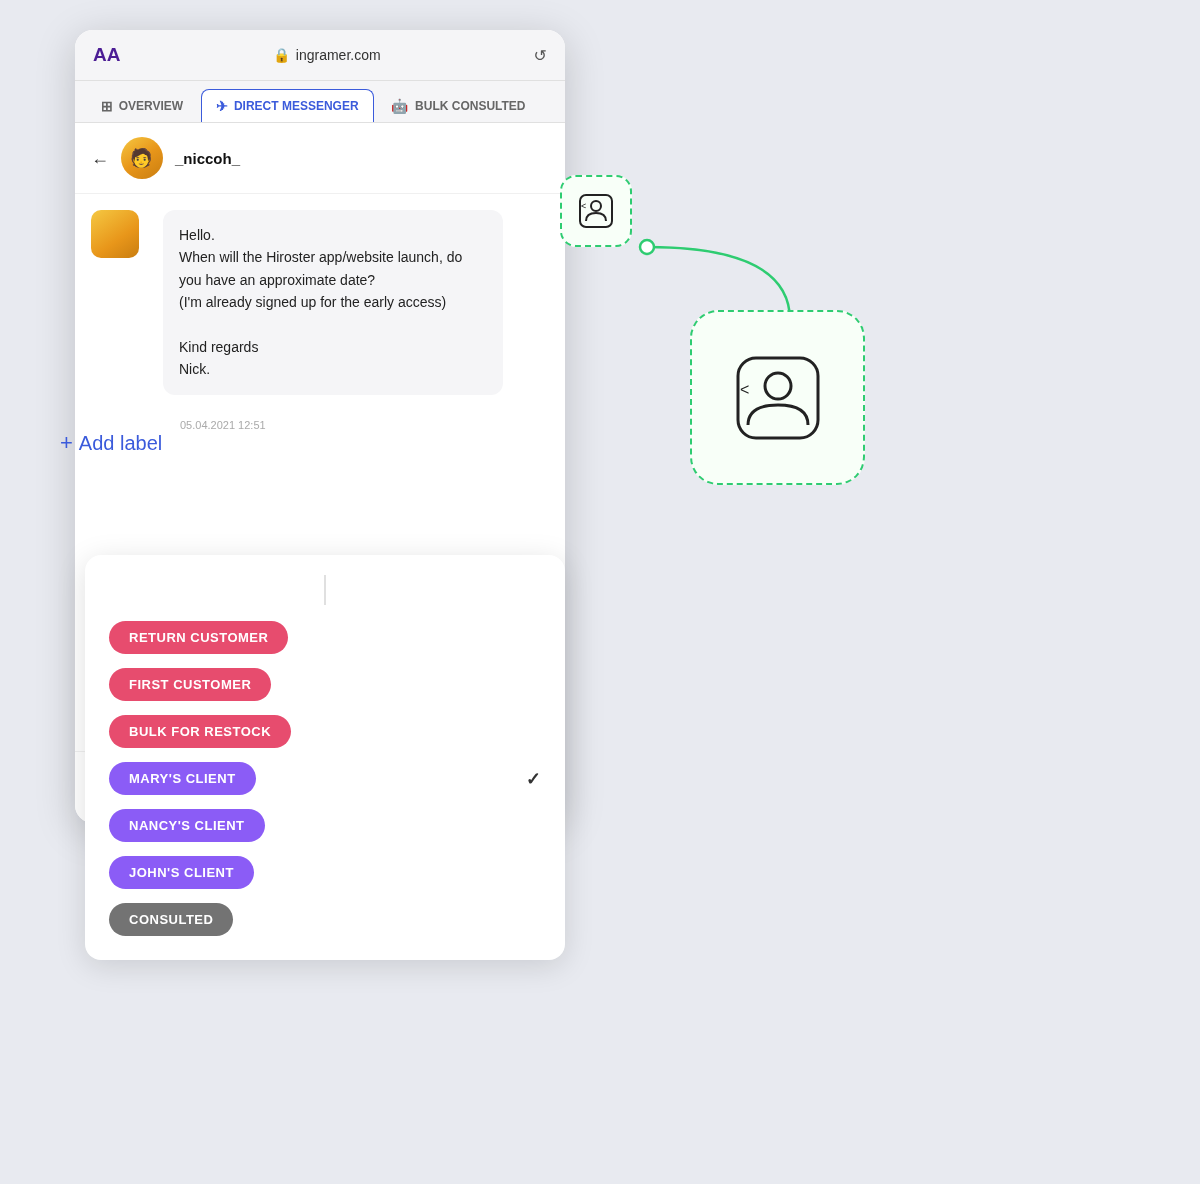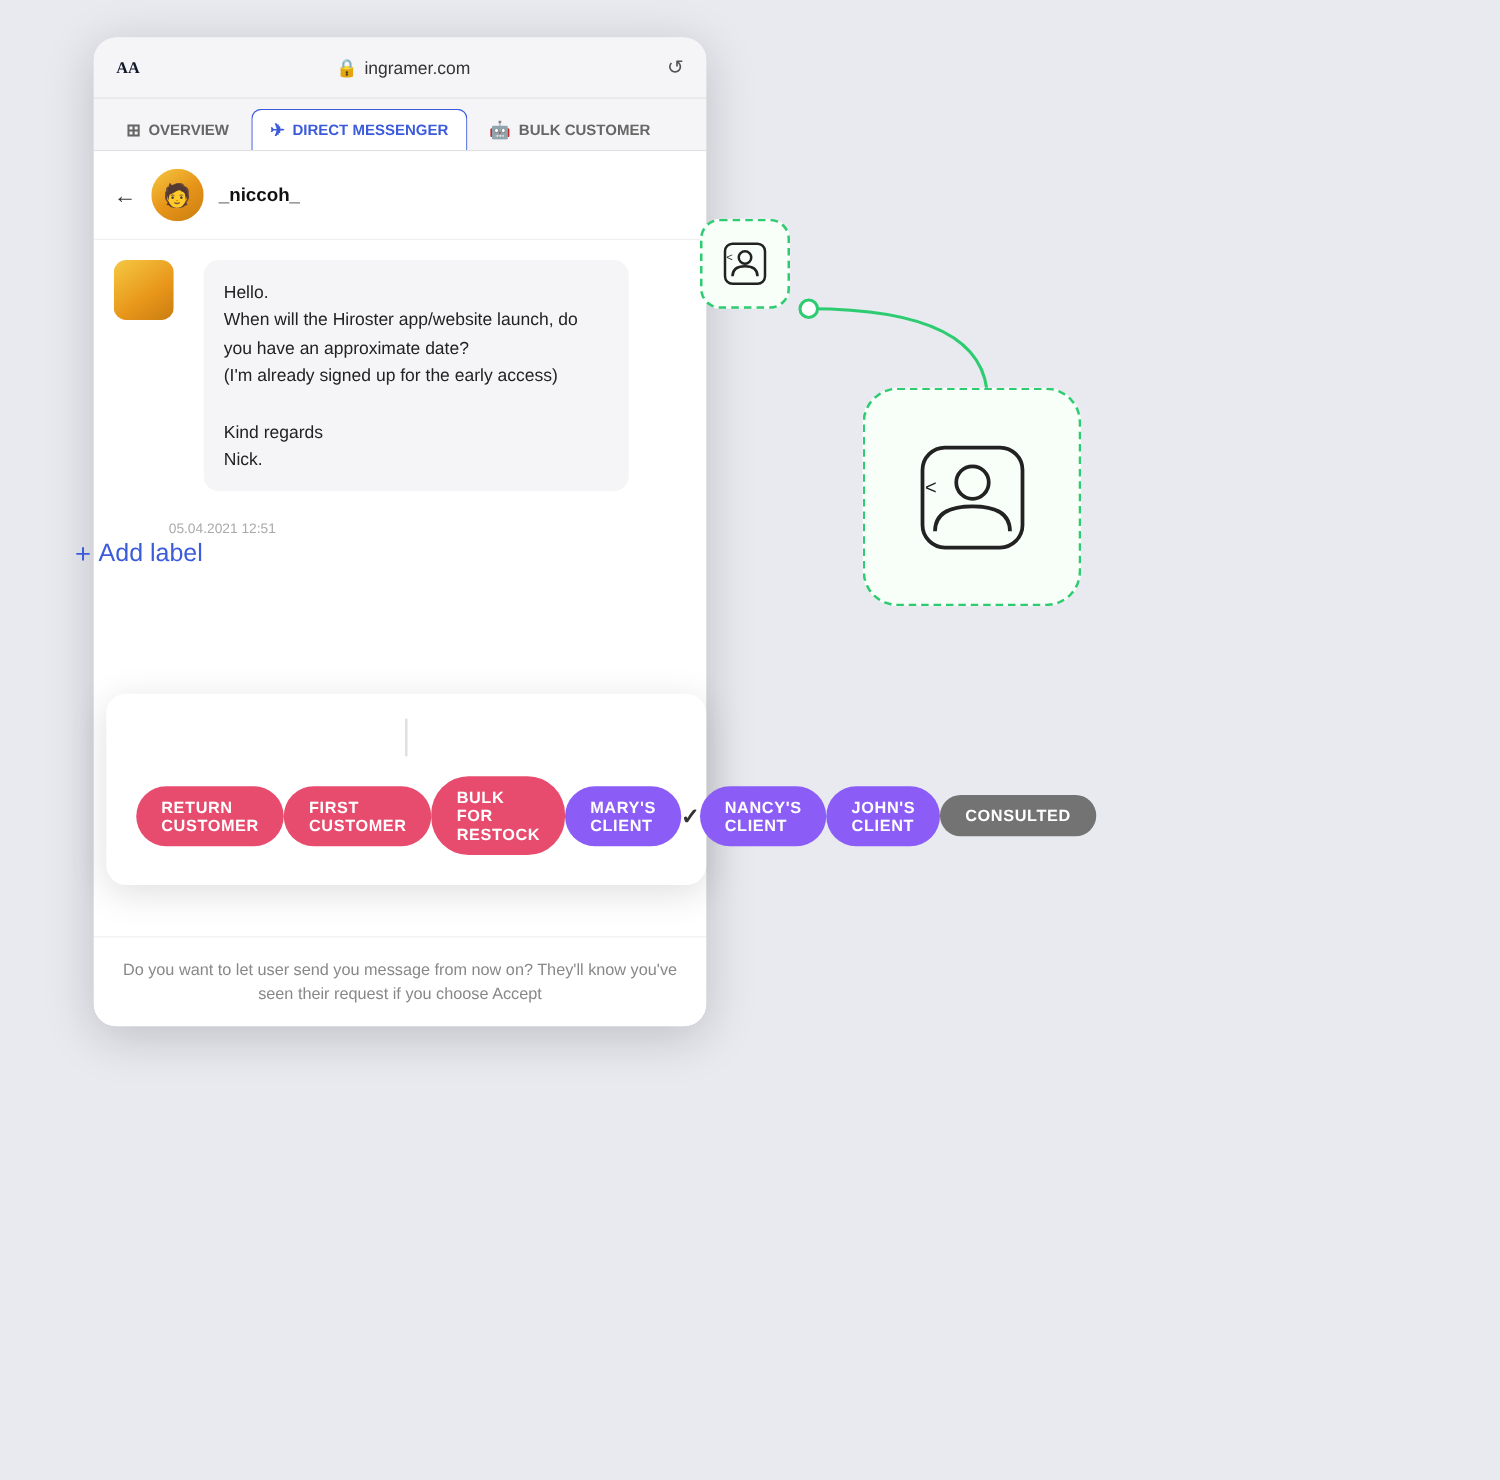--- a/index.html
+++ b/index.html
@@ -26,25 +26,24 @@
 
     .browser-bar {
       display: flex;
       align-items: center;
       padding: 14px 18px;
       background: #f5f5f7;
       border-bottom: 1px solid #e0e0e0;
     }
 
     .browser-font-size {
-      font-size: 13px;
+      font-size: 19px;
       font-weight: 600;
-      color: #0f172a;
+      color: #4c1d95;
       margin-right: auto;
-      font-family: Liberation Serif, serif;
     }
 
     .browser-url {
       display: flex;
       align-items: center;
       gap: 5px;
       font-size: 14px;
       color: #333;
       font-weight: 500;
     }
@@ -167,20 +166,21 @@
       line-height: 1.6;
       color: #222;
       max-width: 340px;
     }
 
     .message-time {
       font-size: 11px;
       color: #aaa;
       margin-top: 8px;
       padding-left: 60px;
+      margin-left: 45px;
     }
 
     .chat-footer {
       padding: 16px;
       border-top: 1px solid #f0f0f0;
       text-align: center;
       font-size: 13px;
       color: #888;
       line-height: 1.5;
       margin-top: 320px;
@@ -269,21 +269,22 @@
 
     .label-divider {
       width: 2px;
       height: 30px;
       background: #e0e0e0;
       margin: 0 auto 16px;
     }
 
     .labels-list {
       display: flex;
-      flex-direction: row;
+      flex-direction: column;
+      gap: 14px;
     }
 
     .label-row {
       display: flex;
       align-items: center;
       justify-content: space-between;
     }
 
     .label-tag {
       display: inline-block;
@@ -324,21 +325,21 @@
     <button class="nav-tab">
       <span class="tab-icon">⊞</span>
       <span>OVERVIEW</span>
     </button>
     <button class="nav-tab active">
       <span class="tab-icon">✈</span>
       <span>DIRECT MESSENGER</span>
     </button>
     <button class="nav-tab">
       <span class="tab-icon">🤖</span>
-      <span>BULK CUSTOMER</span>
+      <span>BULK CONSULTED</span>
     </button>
   </div>
 
   <div class="chat-area">
     <div class="chat-header">
       <span class="back-arrow">←</span>
       <div class="avatar">
         <div class="avatar-inner">🧑</div>
       </div>
       <span class="username">_niccoh_</span>

